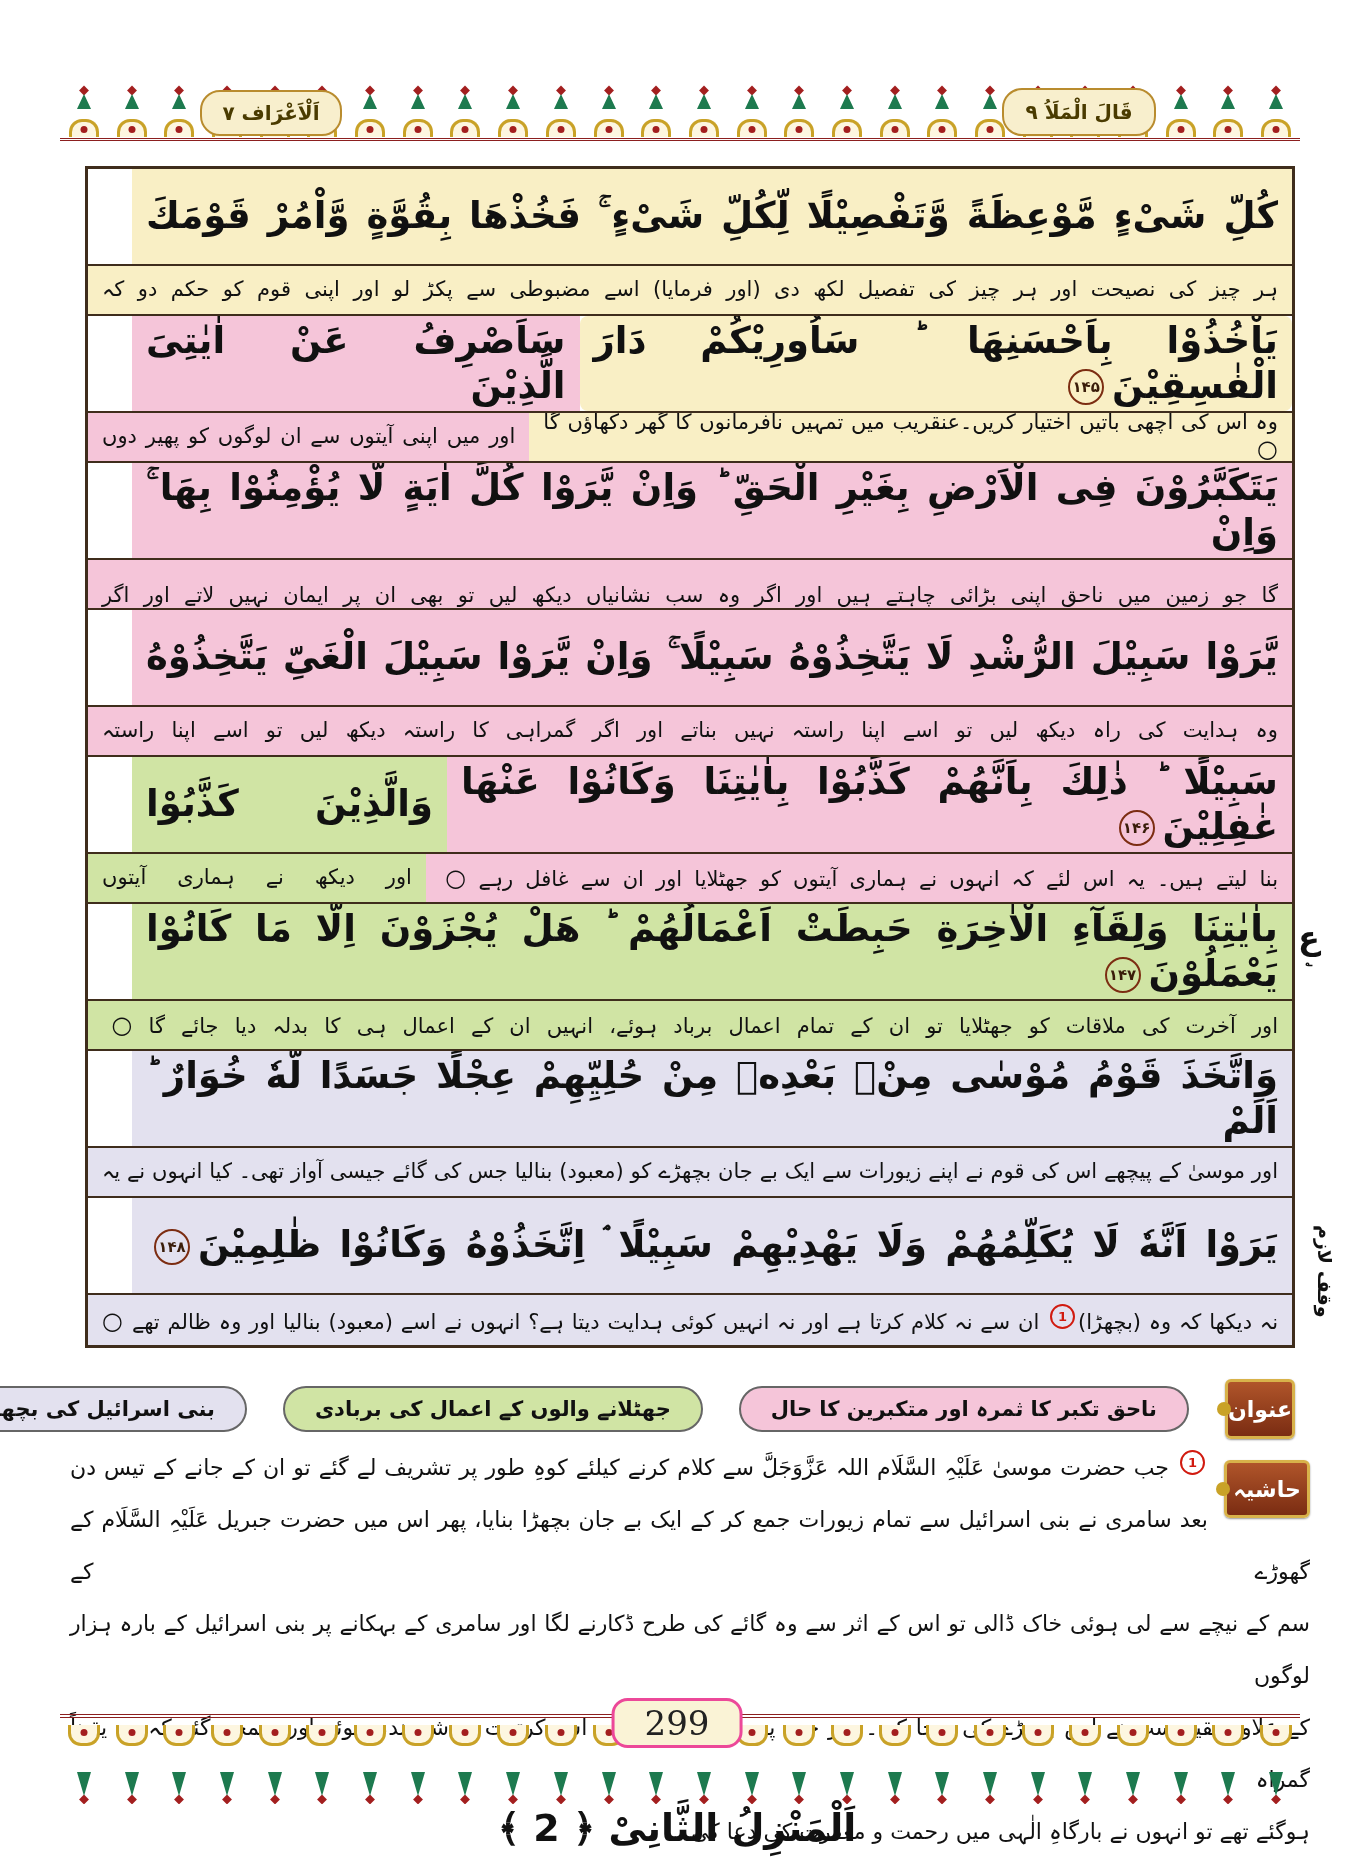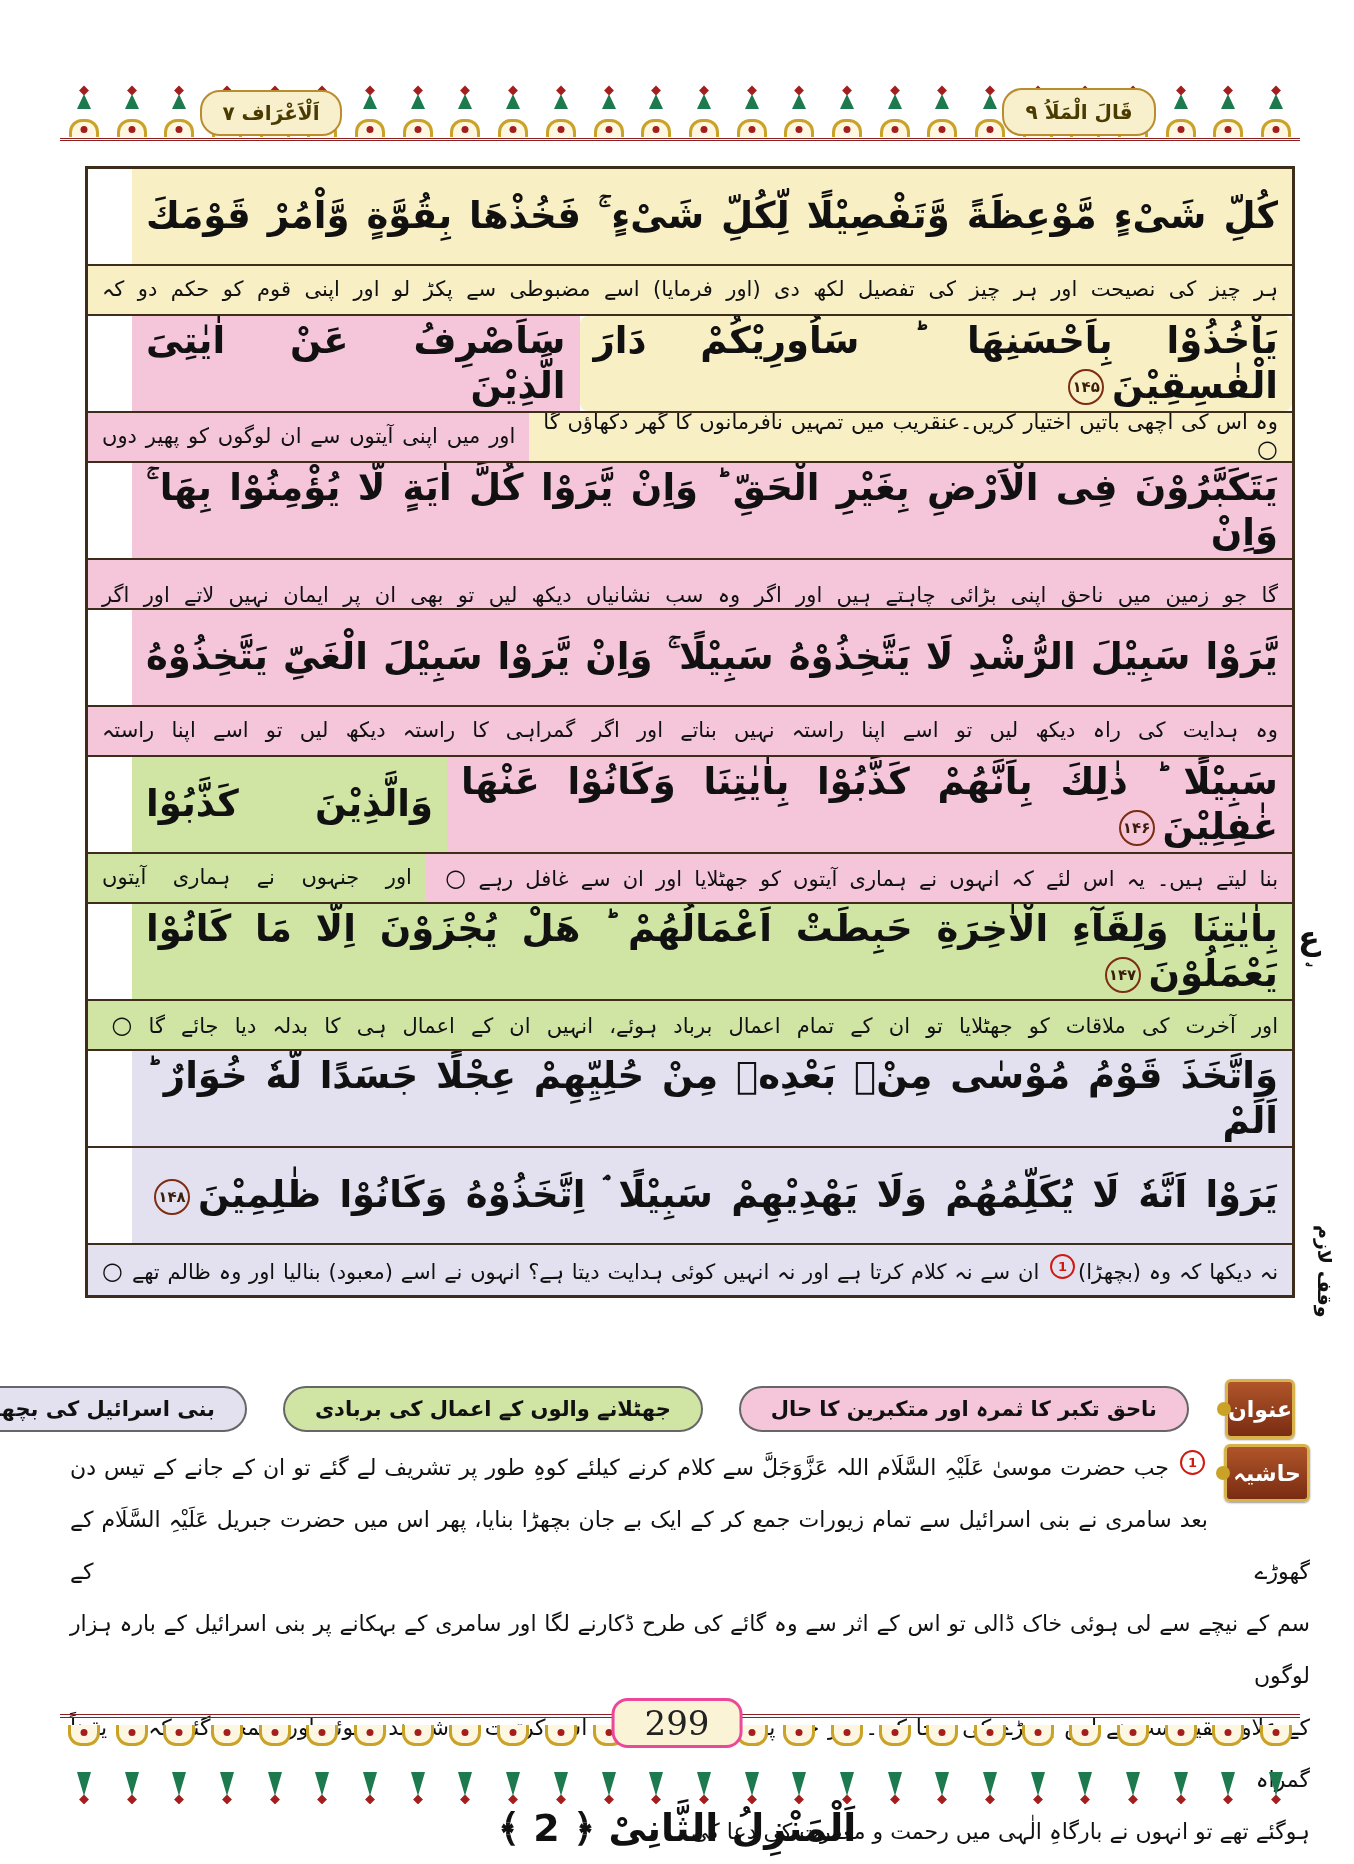--- a/index.html
+++ b/index.html
@@ -57,21 +57,21 @@
   .badge{background:linear-gradient(#b0552a,#7a2c12);border:3px solid #d8b24a;border-radius:6px;
     color:#fff;display:flex;align-items:center;justify-content:center;font-weight:bold;position:relative;
     box-shadow:0 1px 2px rgba(0,0,0,.4);}
   .badge::after{content:"";position:absolute;left:-11px;top:50%;transform:translateY(-50%);
     width:14px;height:14px;border-radius:50%;background:#c9a227;}
   #titles-row .badge{width:72px;height:54px;font-size:22px;}
   .oval{height:46px;display:flex;align-items:center;border:2px solid #666;border-radius:999px;
     padding:0 30px;font-size:21px;font-weight:bold;box-sizing:border-box;white-space:nowrap;}
   
   #footnote{position:absolute;left:70px;top:1442px;width:1240px;direction:rtl;}
-  #footnote .badge{float:right;width:80px;height:52px;font-size:22px;margin-left:16px;margin-top:2px;}
+  #footnote .badge{float:right;width:80px;height:52px;font-size:22px;margin-left:16px;margin-top:18px;}
   .fn-line{font-size:22px;line-height:52px;text-align:justify;text-align-last:justify;direction:rtl;}
   .fn-line:last-child{text-align-last:right;}
   
   #page-number{position:absolute;left:50%;transform:translateX(-50%);top:1698px;z-index:4;
     background:#faf3d6;border:3px solid #ec4899;border-radius:16px;padding:2px 30px;
     font-family:"DejaVu Serif", serif;font-size:34px;color:#222;}
   #manzil{position:absolute;left:0;top:1806px;width:100%;text-align:center;direction:rtl;
     font-size:38px;font-weight:bold;color:#111;}
 </style>
 </head>
@@ -297,36 +297,41 @@
       </div>
       <div class="seg" style="background: rgb(208, 228, 164); flex: 0.26 0.26 0%;">
         <div class="txt">وَالَّذِیْنَ كَذَّبُوْا</div>
       </div>
     </div>
     <div class="vrow urdu">
       <div class="seg" style="background: rgb(245, 197, 217); flex: 0.73 0.73 0%;">
         <div class="txt">بنا لیتے ہیں۔ یہ اس لئے کہ انہوں نے ہماری آیتوں کو جھٹلایا اور ان سے غافل رہے <span class="ayah-end">○</span></div>
       </div>
       <div class="seg" style="background: rgb(208, 228, 164); flex: 0.27 0.27 0%;">
-        <div class="txt">اور جنہوں نے ہماری آیتوں</div>
+        <div class="txt">اور دیکھ نے ہماری آیتوں</div>
       </div>
     </div>
     <div class="vrow arabic">
       <div class="seg" style="background: rgb(208, 228, 164); flex: 1 1 0%;">
         <div class="txt">بِاٰیٰتِنَا وَلِقَآءِ الْاٰخِرَةِ حَبِطَتْ اَعْمَالُهُمْ ؕ هَلْ یُجْزَوْنَ اِلَّا مَا كَانُوْا یَعْمَلُوْنَ<span class="verse-circle">۱۴۷</span></div>
       </div>
     </div>
     <div class="vrow urdu">
       <div class="seg" style="background: rgb(208, 228, 164); flex: 1 1 0%;">
         <div class="txt">اور آخرت کی ملاقات کو جھٹلایا تو ان کے تمام اعمال برباد ہوئے، انہیں ان کے اعمال ہی کا بدلہ دیا جائے گا <span class="ayah-end">○</span></div>
       </div>
     </div>
     <div class="vrow arabic">
       <div class="seg" style="background: rgb(227, 225, 239); flex: 1 1 0%;">
         <div class="txt">وَاتَّخَذَ قَوْمُ مُوْسٰی مِنْۢ بَعْدِهٖ مِنْ حُلِیِّهِمْ عِجْلًا جَسَدًا لَّهٗ خُوَارٌ ؕ اَلَمْ</div>
+      </div>
+    </div>
+    <div class="vrow urdu">
+      <div class="seg" style="background: rgb(227, 225, 239); flex: 1 1 0%;">
+        <div class="txt">اور موسیٰ کے پیچھے اس کی قوم نے اپنے زیورات سے ایک بے جان بچھڑے کو (معبود) بنالیا جس کی گائے جیسی آواز تھی۔ کیا انہوں نے یہ</div>
       </div>
     </div>
     <div class="vrow arabic">
       <div class="seg" style="background: rgb(227, 225, 239); flex: 1 1 0%;">
         <div class="txt">یَرَوْا اَنَّهٗ لَا یُكَلِّمُهُمْ وَلَا یَهْدِیْهِمْ سَبِیْلًا ۘ اِتَّخَذُوْهُ وَكَانُوْا ظٰلِمِیْنَ<span class="verse-circle">۱۴۸</span></div>
       </div>
     </div>
     <div class="vrow urdu">
       <div class="seg" style="background: rgb(227, 225, 239); flex: 1 1 0%;">
         <div class="txt">نہ دیکھا کہ وہ (بچھڑا)<span class="fn-ref">1</span> ان سے نہ کلام کرتا ہے اور نہ انہیں کوئی ہدایت دیتا ہے؟ انہوں نے اسے (معبود) بنالیا اور وہ ظالم تھے <span class="ayah-end">○</span></div>

